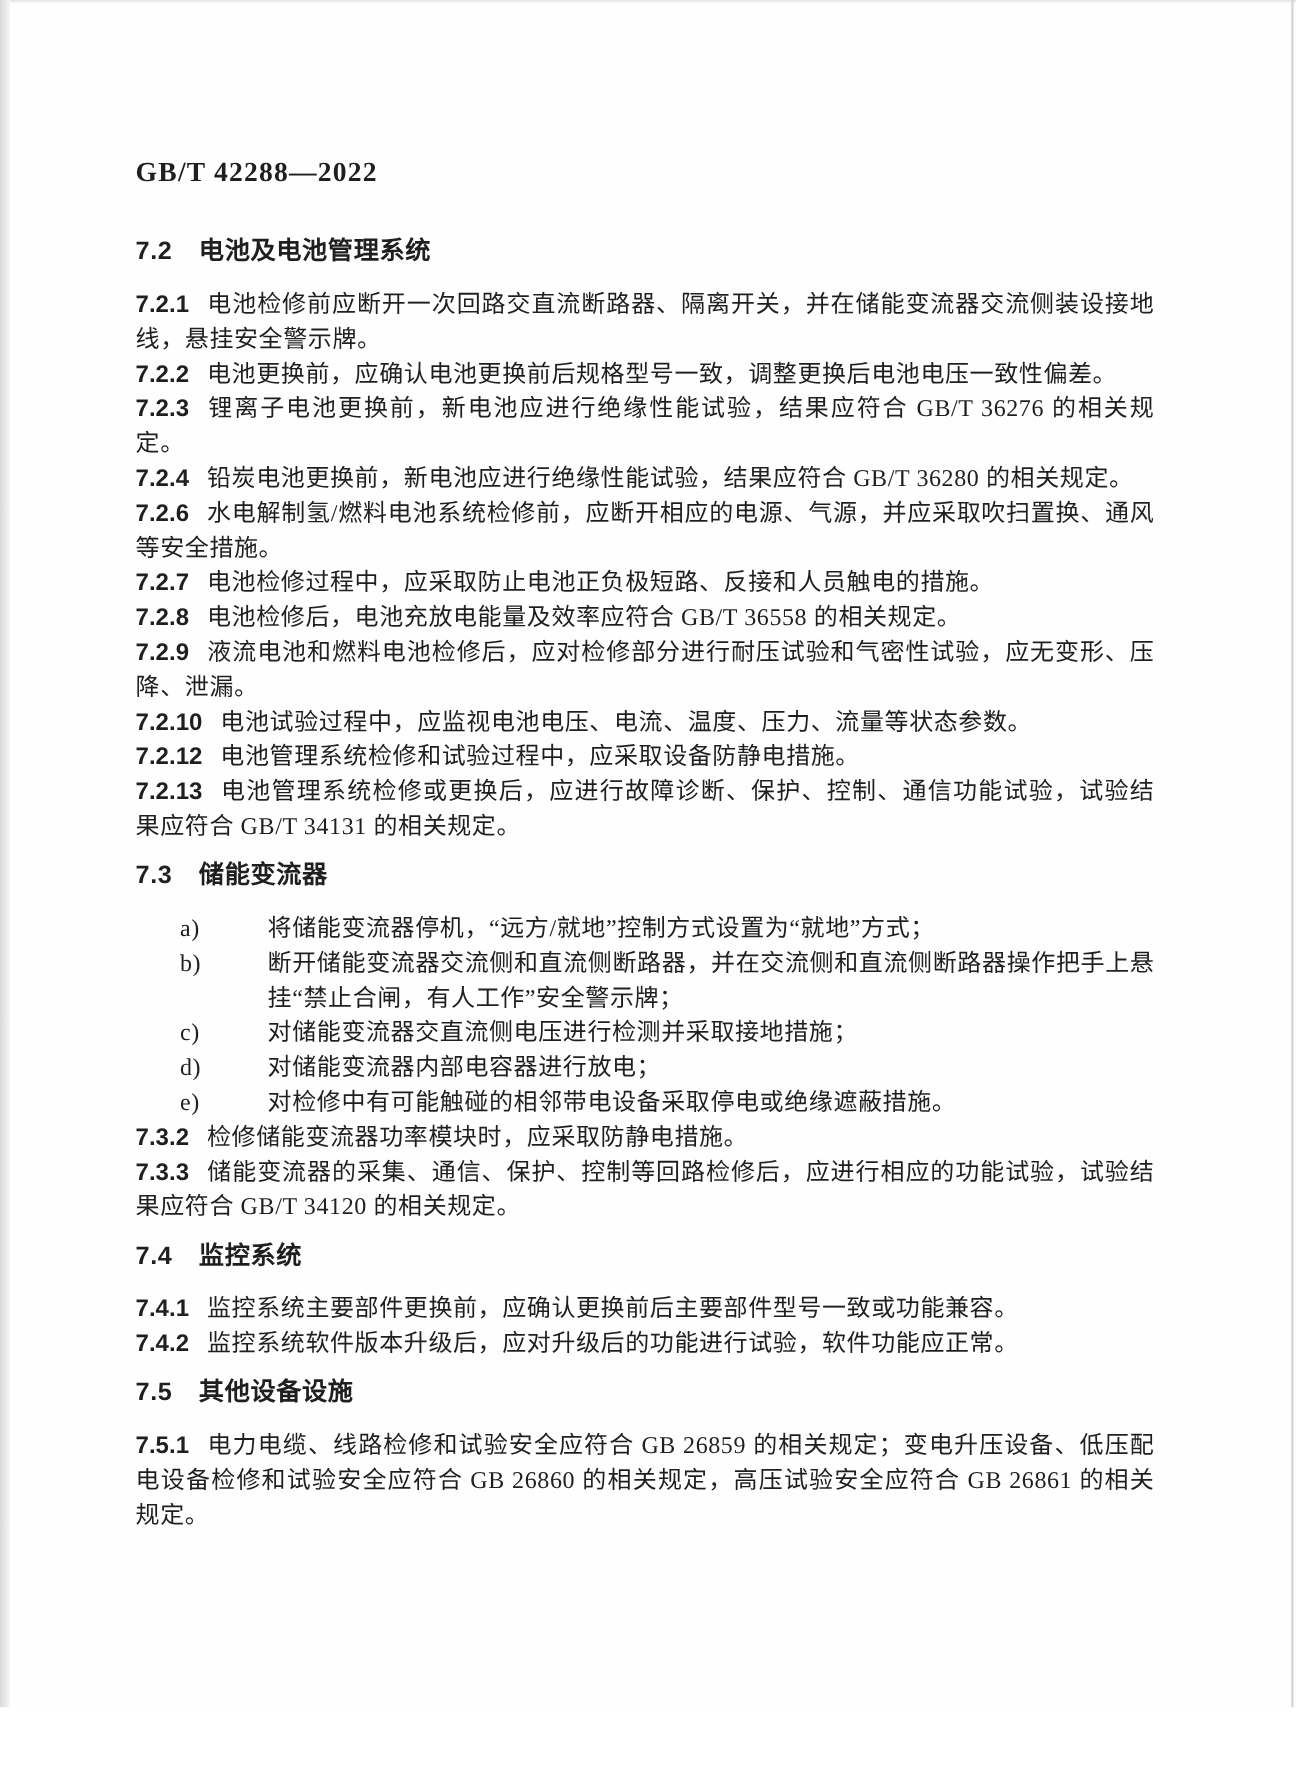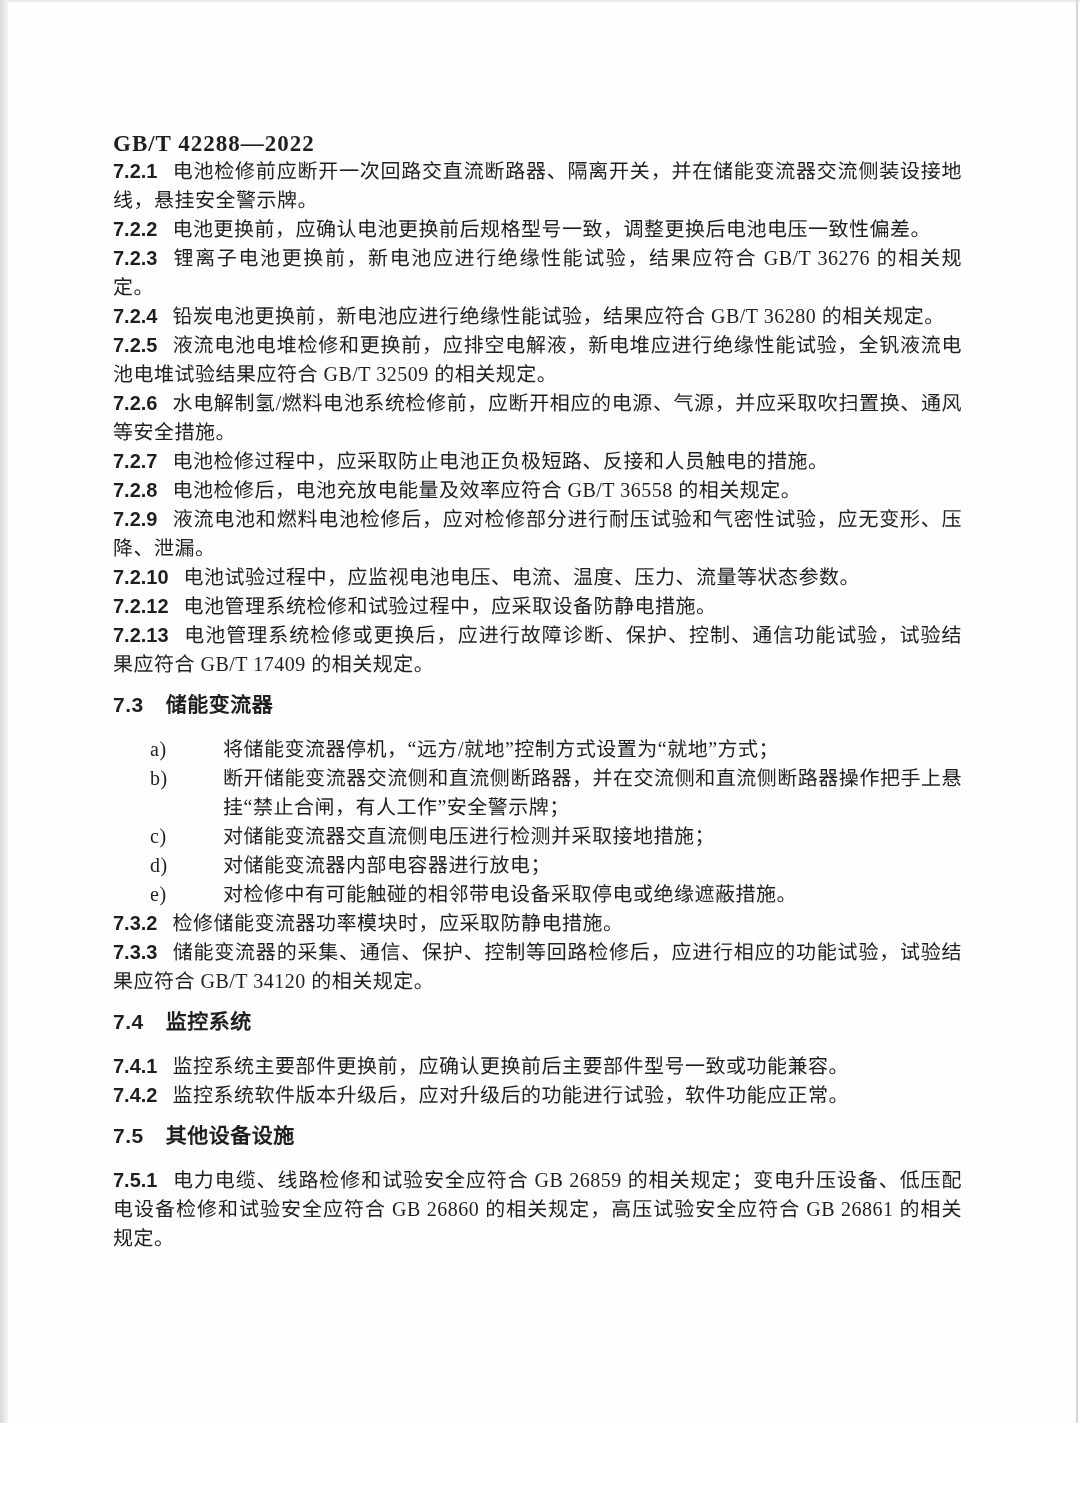--- a/index.html
+++ b/index.html
@@ -80,32 +80,32 @@
 <div class="page">
   <div class="edge-top"></div>
   <div class="edge-left"></div>
   <div class="edge-right"></div>
 
   <div class="content">
     <div class="doc-header">GB/T 42288—2022</div>
 
     <div id="doc-body">
         <section class="doc-section">
+          <h2 class="section-title"><span class="snum">7.2</span><span class="stitle">电池及电池管理系统</span></h2>
           <p class="clause"><span class="cnum">7.2.1</span><span class="ctext">电池检修前应断开一次回路交直流断路器、隔离开关，并在储能变流器交流侧装设接地线，悬挂安全警示牌。</span></p>
           <p class="clause"><span class="cnum">7.2.2</span><span class="ctext">电池更换前，应确认电池更换前后规格型号一致，调整更换后电池电压一致性偏差。</span></p>
           <p class="clause"><span class="cnum">7.2.3</span><span class="ctext">锂离子电池更换前，新电池应进行绝缘性能试验，结果应符合 GB/T 36276 的相关规定。</span></p>
           <p class="clause"><span class="cnum">7.2.4</span><span class="ctext">铅炭电池更换前，新电池应进行绝缘性能试验，结果应符合 GB/T 36280 的相关规定。</span></p>
-          <p class="clause"><span class="cnum">7.2.5</span><span class="ctext">液流电池电堆检修和更换前，应排空电解液，新电堆应进行绝缘性能试验，全钒液流电池电堆试验结果应符合 GB/T 32509 的相关规定。</span></p>
           <p class="clause"><span class="cnum">7.2.6</span><span class="ctext">水电解制氢/燃料电池系统检修前，应断开相应的电源、气源，并应采取吹扫置换、通风等安全措施。</span></p>
           <p class="clause"><span class="cnum">7.2.7</span><span class="ctext">电池检修过程中，应采取防止电池正负极短路、反接和人员触电的措施。</span></p>
           <p class="clause"><span class="cnum">7.2.8</span><span class="ctext">电池检修后，电池充放电能量及效率应符合 GB/T 36558 的相关规定。</span></p>
           <p class="clause"><span class="cnum">7.2.9</span><span class="ctext">液流电池和燃料电池检修后，应对检修部分进行耐压试验和气密性试验，应无变形、压降、泄漏。</span></p>
           <p class="clause"><span class="cnum">7.2.10</span><span class="ctext">电池试验过程中，应监视电池电压、电流、温度、压力、流量等状态参数。</span></p>
           <p class="clause"><span class="cnum">7.2.12</span><span class="ctext">电池管理系统检修和试验过程中，应采取设备防静电措施。</span></p>
-          <p class="clause"><span class="cnum">7.2.13</span><span class="ctext">电池管理系统检修或更换后，应进行故障诊断、保护、控制、通信功能试验，试验结果应符合 GB/T 17409 的相关规定。</span></p>
+          <p class="clause"><span class="cnum">7.2.13</span><span class="ctext">电池管理系统检修或更换后，应进行故障诊断、保护、控制、通信功能试验，试验结果应符合 GB/T 34131 的相关规定。</span></p>
         </section>
         <section class="doc-section">
           <h2 class="section-title"><span class="snum">7.3</span><span class="stitle">储能变流器</span></h2>
           <div class="subitem">
             <span class="sub-label">a)</span>
             <span class="sub-text">将储能变流器停机，“远方/就地”控制方式设置为“就地”方式；</span>
           </div>
           <div class="subitem">
             <span class="sub-label">b)</span>
             <span class="sub-text">断开储能变流器交流侧和直流侧断路器，并在交流侧和直流侧断路器操作把手上悬挂“禁止合闸，有人工作”安全警示牌；</span>

